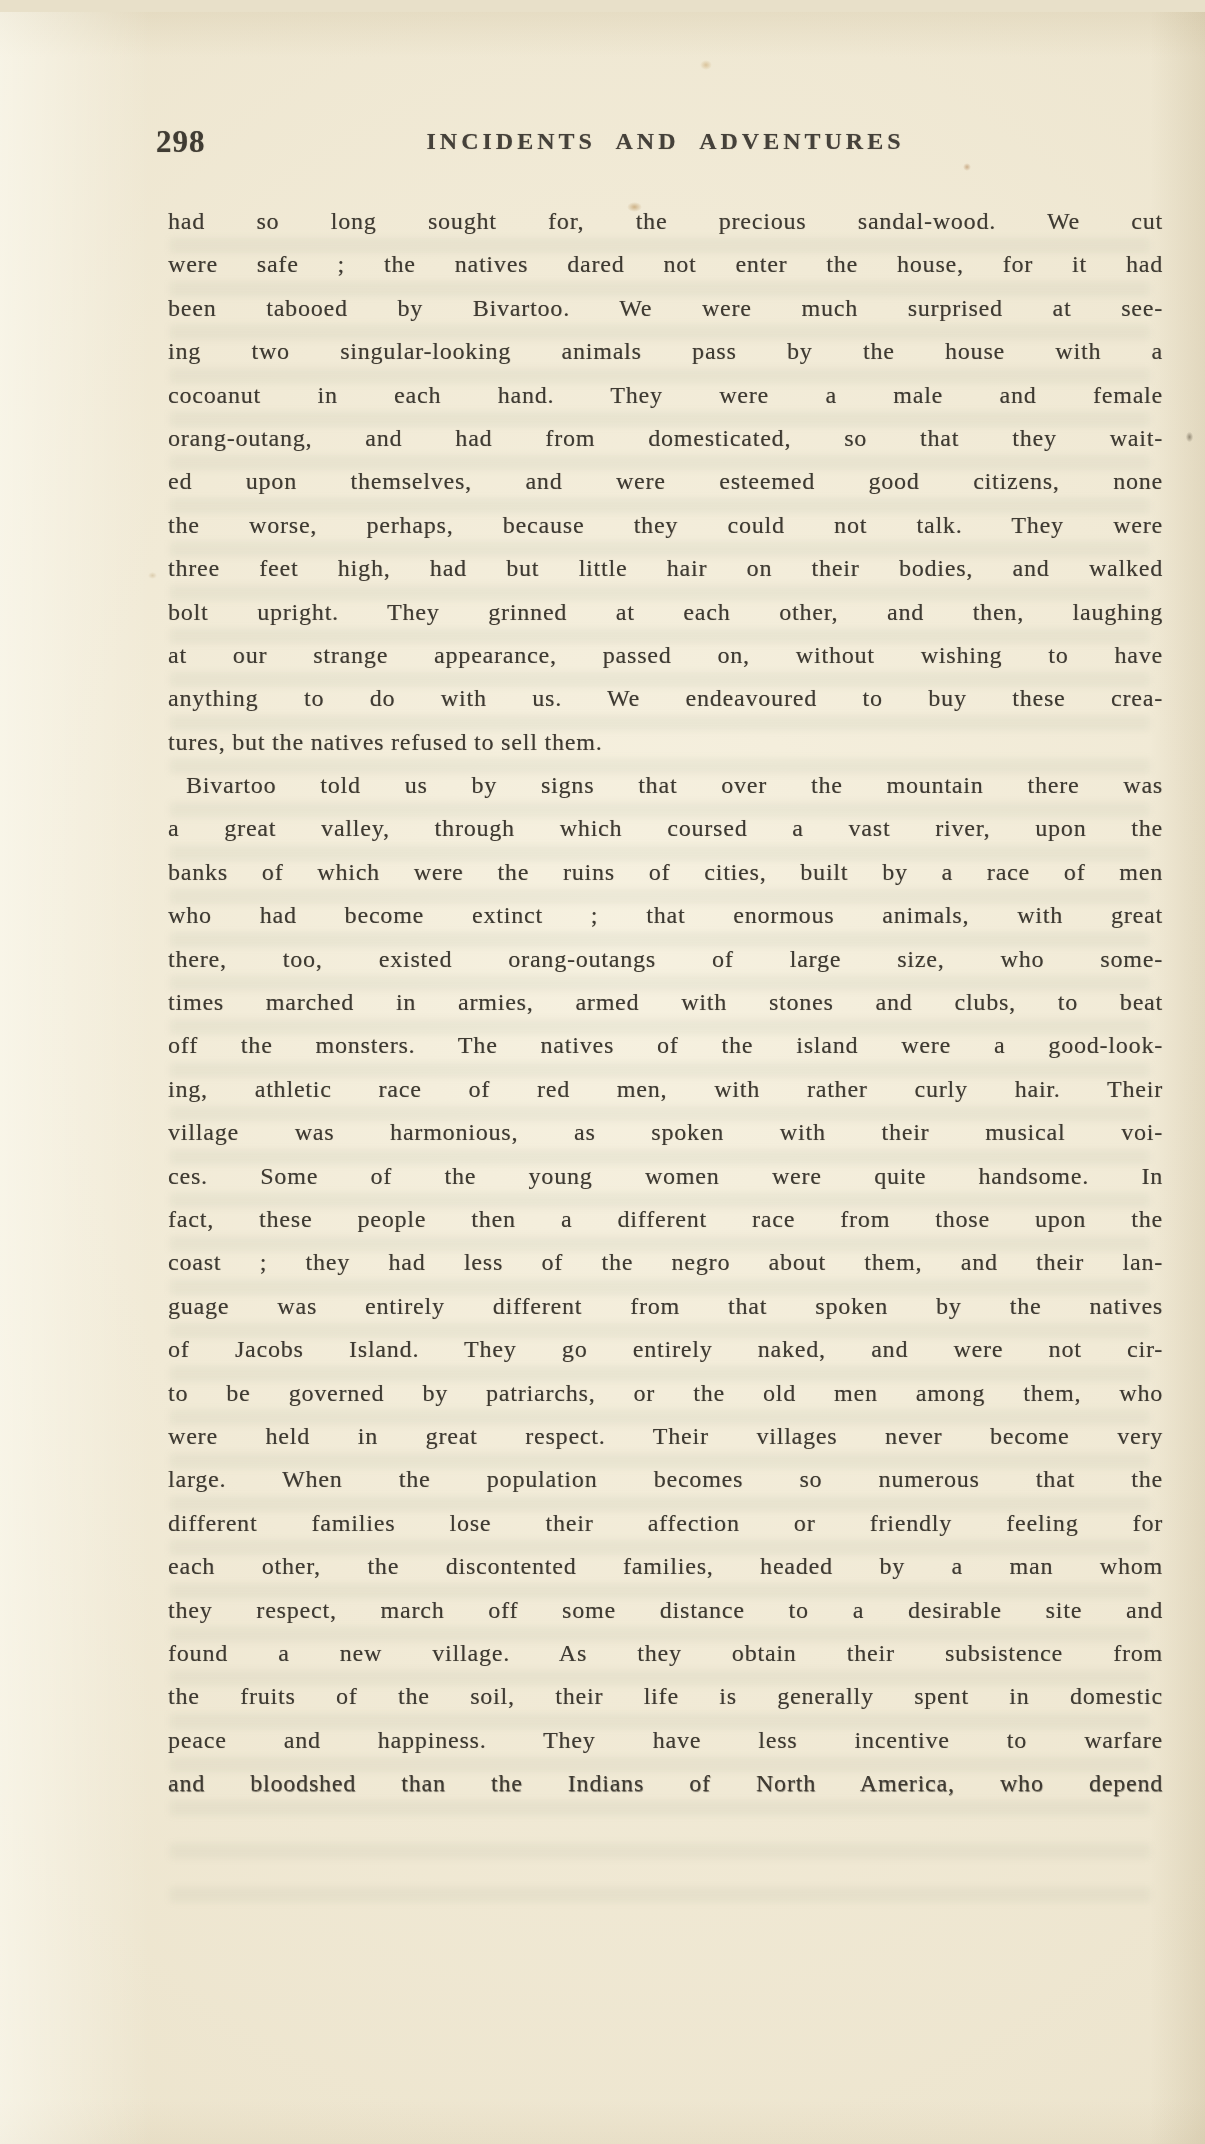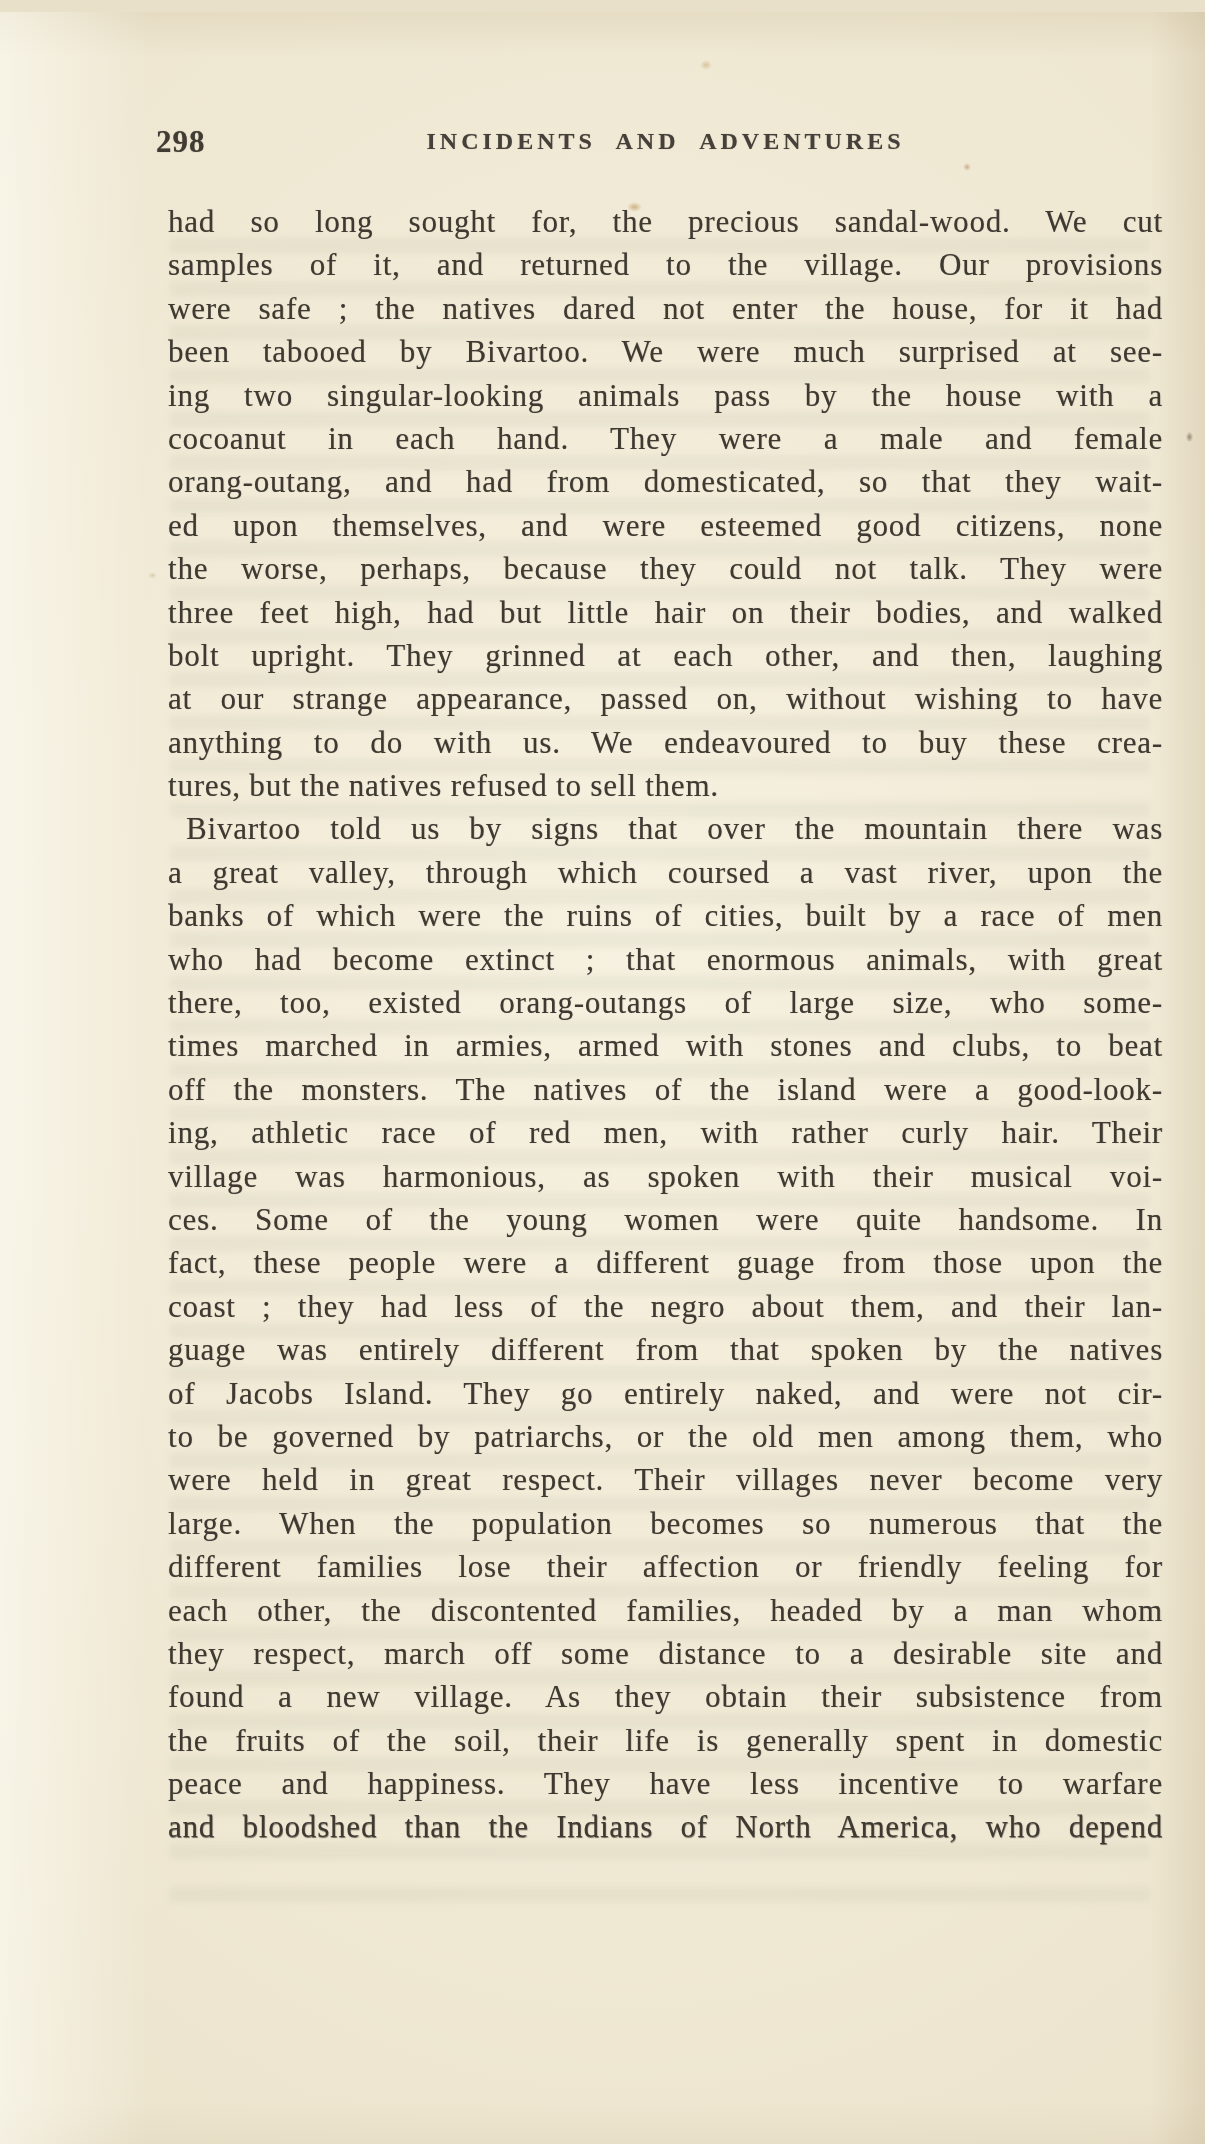--- a/index.html
+++ b/index.html
@@ -39,21 +39,21 @@
     font-size:31px; font-weight:700; letter-spacing:1px; color:#403c33;
     text-shadow:0 0 1px rgba(60,54,44,0.45);
   }
   .running-title {
     position:absolute; left:0; right:0; top:6px; text-align:center;
     font-size:24px; font-weight:700; letter-spacing:4px; word-spacing:11px;
     color:#45413a; text-shadow:0 0 1px rgba(62,56,46,0.4);
   }
   .body-text {
     position:absolute; top:188px; left:168px; width:995px;
-    font-size:31px; line-height:43.4px; letter-spacing:0.8px;
+    font-size:24px; line-height:43.4px; letter-spacing:0.8px;
     color:#3e3a32;
     text-shadow:0.3px 0.4px 0.7px rgba(58,52,42,0.45);
   }
   .line {
     height:43.4px; overflow:visible;
     text-align:justify; text-align-last:justify;
   }
   .line.para-end { text-align-last:left; }
   .line.indent { text-indent:18px; }
   .line.heavy { text-shadow:0.5px 0.7px 0.9px rgba(48,42,34,0.65); }
@@ -83,21 +83,20 @@
   <div class="stain stain-5"></div>
 
   <div class="pagehead">
     <span class="page-number">298</span>
     <span class="running-title">INCIDENTS AND ADVENTURES</span>
   </div>
 
   <div class="body-text">
 
     <div class="line">had so long sought for, the precious sandal-wood. We cut</div>
-    <div class="line">samples of it, and returned to the village. Our provisions</div>
     <div class="line">were safe ; the natives dared not enter the house, for it had</div>
     <div class="line">been tabooed by Bivartoo. We were much surprised at see-</div>
     <div class="line">ing two singular-looking animals pass by the house with a</div>
     <div class="line">cocoanut in each hand. They were a male and female</div>
     <div class="line">orang-outang, and had from domesticated, so that they wait-</div>
     <div class="line">ed upon themselves, and were esteemed good citizens, none</div>
     <div class="line">the worse, perhaps, because they could not talk. They were</div>
     <div class="line">three feet high, had but little hair on their bodies, and walked</div>
     <div class="line">bolt upright. They grinned at each other, and then, laughing</div>
     <div class="line">at our strange appearance, passed on, without wishing to have</div>
@@ -107,21 +106,21 @@
     <div class="line indent">Bivartoo told us by signs that over the mountain there was</div>
     <div class="line">a great valley, through which coursed a vast river, upon the</div>
     <div class="line">banks of which were the ruins of cities, built by a race of men</div>
     <div class="line">who had become extinct ; that enormous animals, with great</div>
     <div class="line">there, too, existed orang-outangs of large size, who some-</div>
     <div class="line">times marched in armies, armed with stones and clubs, to beat</div>
     <div class="line">off the monsters. The natives of the island were a good-look-</div>
     <div class="line">ing, athletic race of red men, with rather curly hair. Their</div>
     <div class="line">village was harmonious, as spoken with their musical voi-</div>
     <div class="line">ces. Some of the young women were quite handsome. In</div>
-    <div class="line">fact, these people were a different guage from those upon the</div>
+    <div class="line">fact, these people then a different race from those upon the</div>
     <div class="line">coast ; they had less of the negro about them, and their lan-</div>
     <div class="line">guage was entirely different from that spoken by the natives</div>
     <div class="line">of Jacobs Island. They go entirely naked, and were not cir-</div>
     <div class="line">to be governed by patriarchs, or the old men among them, who</div>
     <div class="line">were held in great respect. Their villages never become very</div>
     <div class="line">large. When the population becomes so numerous that the</div>
     <div class="line">different families lose their affection or friendly feeling for</div>
     <div class="line">each other, the discontented families, headed by a man whom</div>
     <div class="line">they respect, march off some distance to a desirable site and</div>
     <div class="line">found a new village. As they obtain their subsistence from</div>

